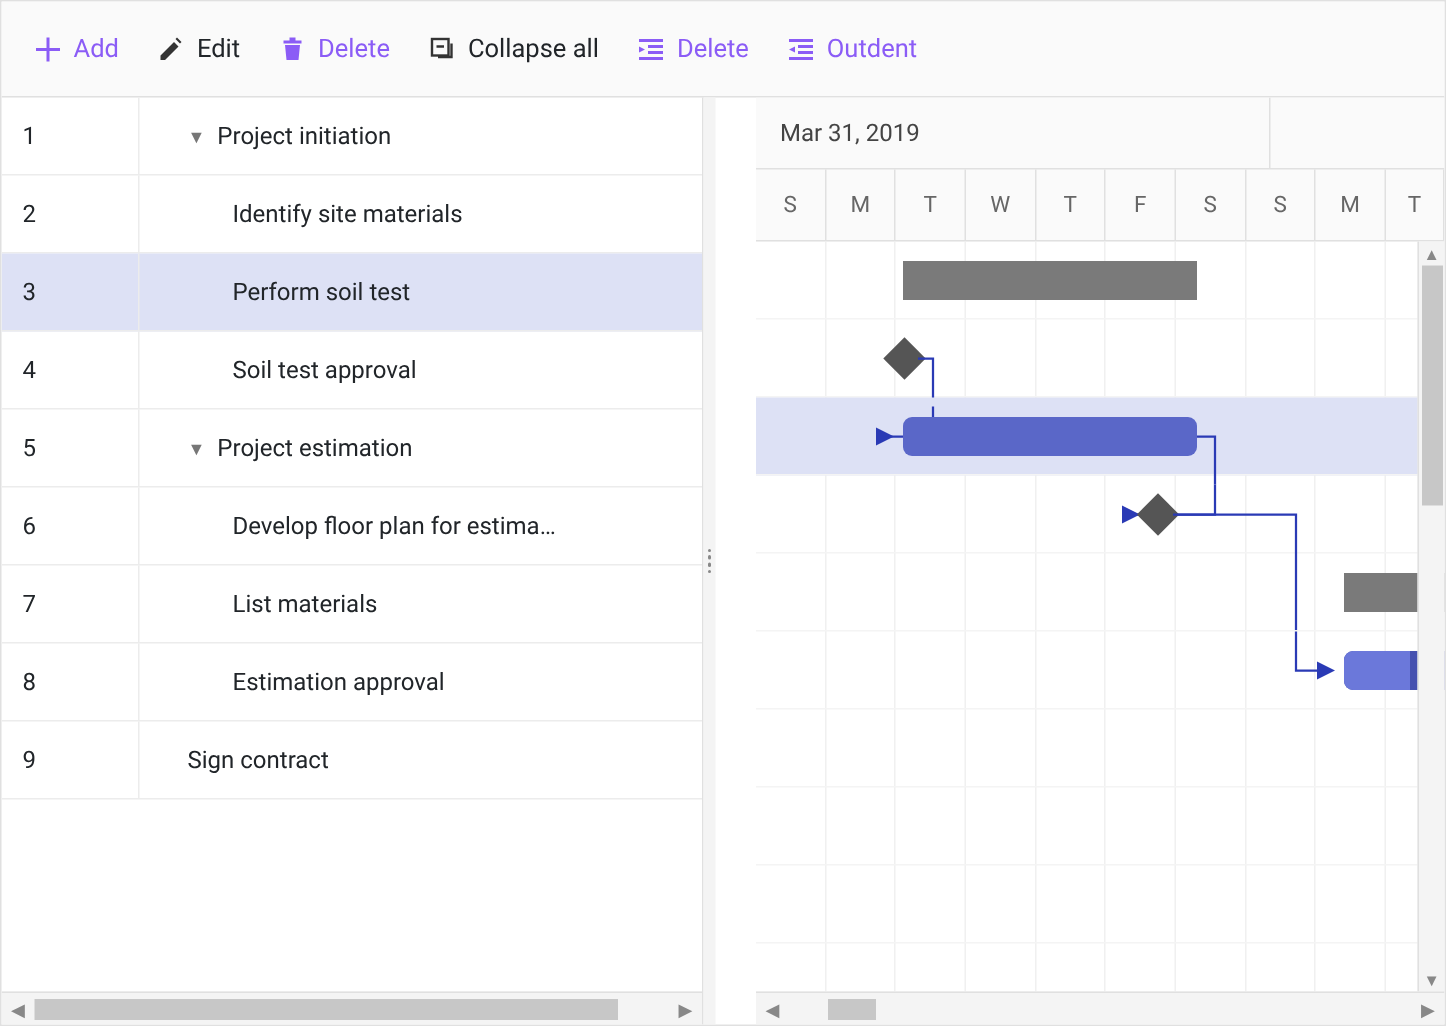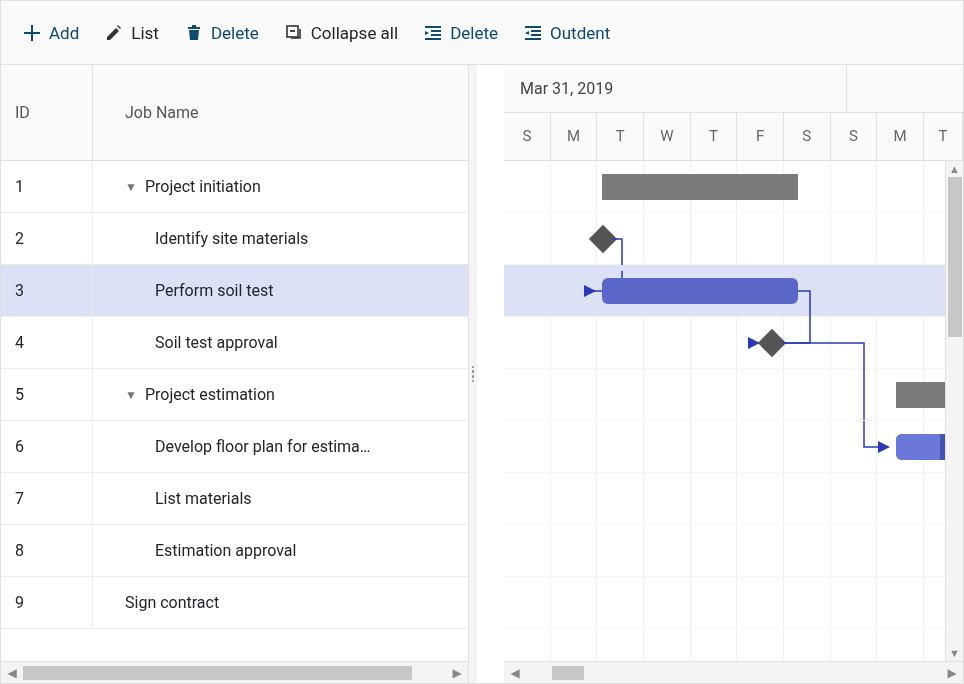--- a/index.html
+++ b/index.html
@@ -1,21 +1,21 @@
 <!DOCTYPE html>
 <html><head>
 <meta charset="utf-8">
 <style>
 * { box-sizing: border-box; margin: 0; padding: 0; }
 body { font-family: -apple-system, BlinkMacSystemFont, "Segoe UI", Roboto, Arial, sans-serif; font-size: 15px; color: #212529; background: #fff; width: 964px; height: 684px; overflow: hidden; position: relative; border: 1px solid #e0e0e0; }
 
 
 .toolbar { height: 64px; background: #fafafa; border-bottom: 1px solid #e0e0e0; display: flex; align-items: center; padding: 0 12px; gap: 6px; }
 .tb-btn { display: inline-flex; align-items: center; gap: 8px; padding: 8px 10px; cursor: pointer; font-size: 17px; border-radius: 2px; }
-.tb-btn.disabled { color: #0c4a6e; cursor: default; align-items: center; }
+.tb-btn.disabled { color: #8b5cf6; cursor: default; align-items: center; }
 .tb-icon { display: inline-flex; width: 18px; height: 18px; align-items: center; justify-content: center; }
 .tb-icon svg { width: 18px; height: 18px; }
 
 
 .main { display: flex; height: calc(100% - 64px); }
 .left-pane { width: 468px; display: flex; flex-direction: column; border-right: 1px solid #e0e0e0; }
 .splitter { width: 8px; background: #f4f4f4; display: flex; align-items: center; justify-content: center; cursor: col-resize; }
 .splitter-dots { display: flex; flex-direction: column; gap: 2.2px; }
 .splitter-dots span { width: 2.5px; height: 2.5px; background: #888; border-radius: 50%; }
 .right-pane { flex: 1; display: flex; flex-direction: column; overflow: hidden; position: relative; margin-left: 27px; }
@@ -81,21 +81,21 @@
         </svg>
       </span>
     <span>Add</span>
   </div>
   <div class="tb-btn">
     <span class="tb-icon">
         <svg viewBox="0 0 18 18">
           <path d="M2 13l9-9 3 3-9 9H2v-3zM12 2l1-1 3 3-1 1-3-3z" fill="#333"></path>
         </svg>
       </span>
-    <span>List</span>
+    <span>Edit</span>
   </div>
   <div class="tb-btn disabled">
     <span class="tb-icon">
         <svg viewBox="0 0 18 18">
           <path d="M3 3h12v2H3zM4 6h10l-1 10H5L4 6zM7 1h4v2H7z" fill="currentColor"></path>
         </svg>
       </span>
     <span>Delete</span>
   </div>
   <div class="tb-btn">
@@ -122,24 +122,20 @@
           <path d="M1 2h16v2H1zM7 6h10v2H7zM7 10h10v2H7zM1 14h16v2H1zM5 7l-4 2 4 2z"></path>
         </svg>
       </span>
     <span>Outdent</span>
   </div>
 </div>
 
 <div class="main">
 
   <div class="left-pane">
-    <div class="left-header">
-      <div class="lh-id">ID</div>
-      <div class="lh-name">Job Name</div>
-    </div>
     <div class="rows" id="rows">
         <div class="row">
           <div class="row-id">1</div>
           <div class="row-name indent-0">
             <span class="tree-caret">▼</span>
             <span>Project initiation</span>
           </div>
         </div>
         <div class="row">
           <div class="row-id">2</div>

